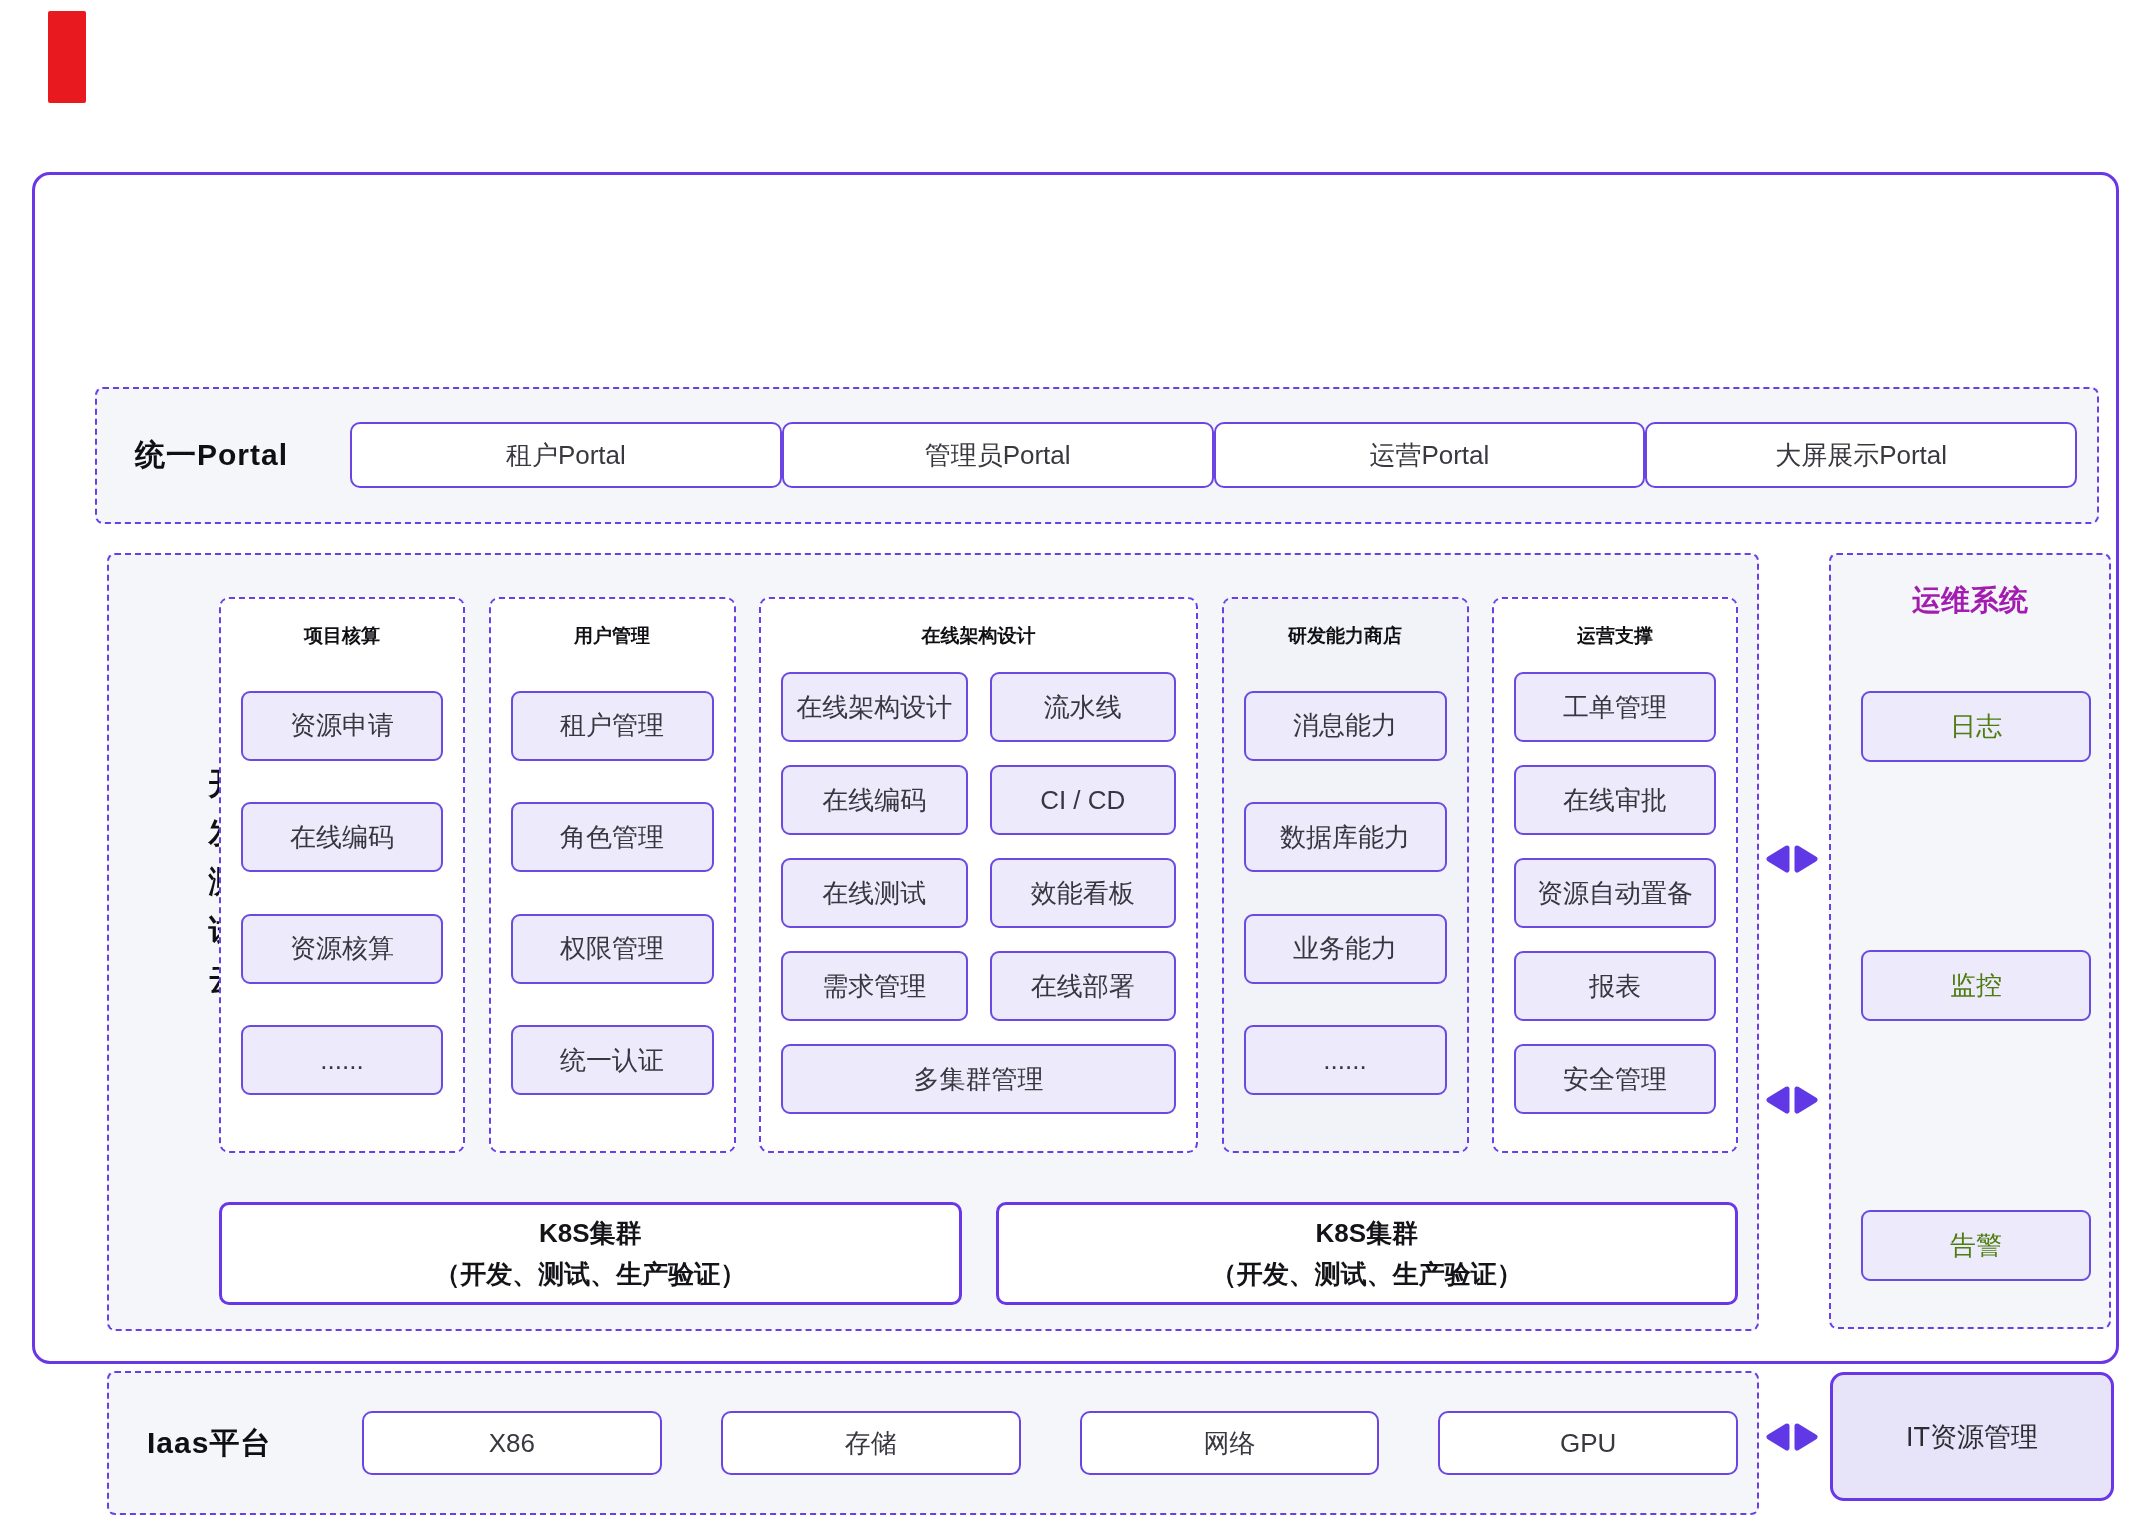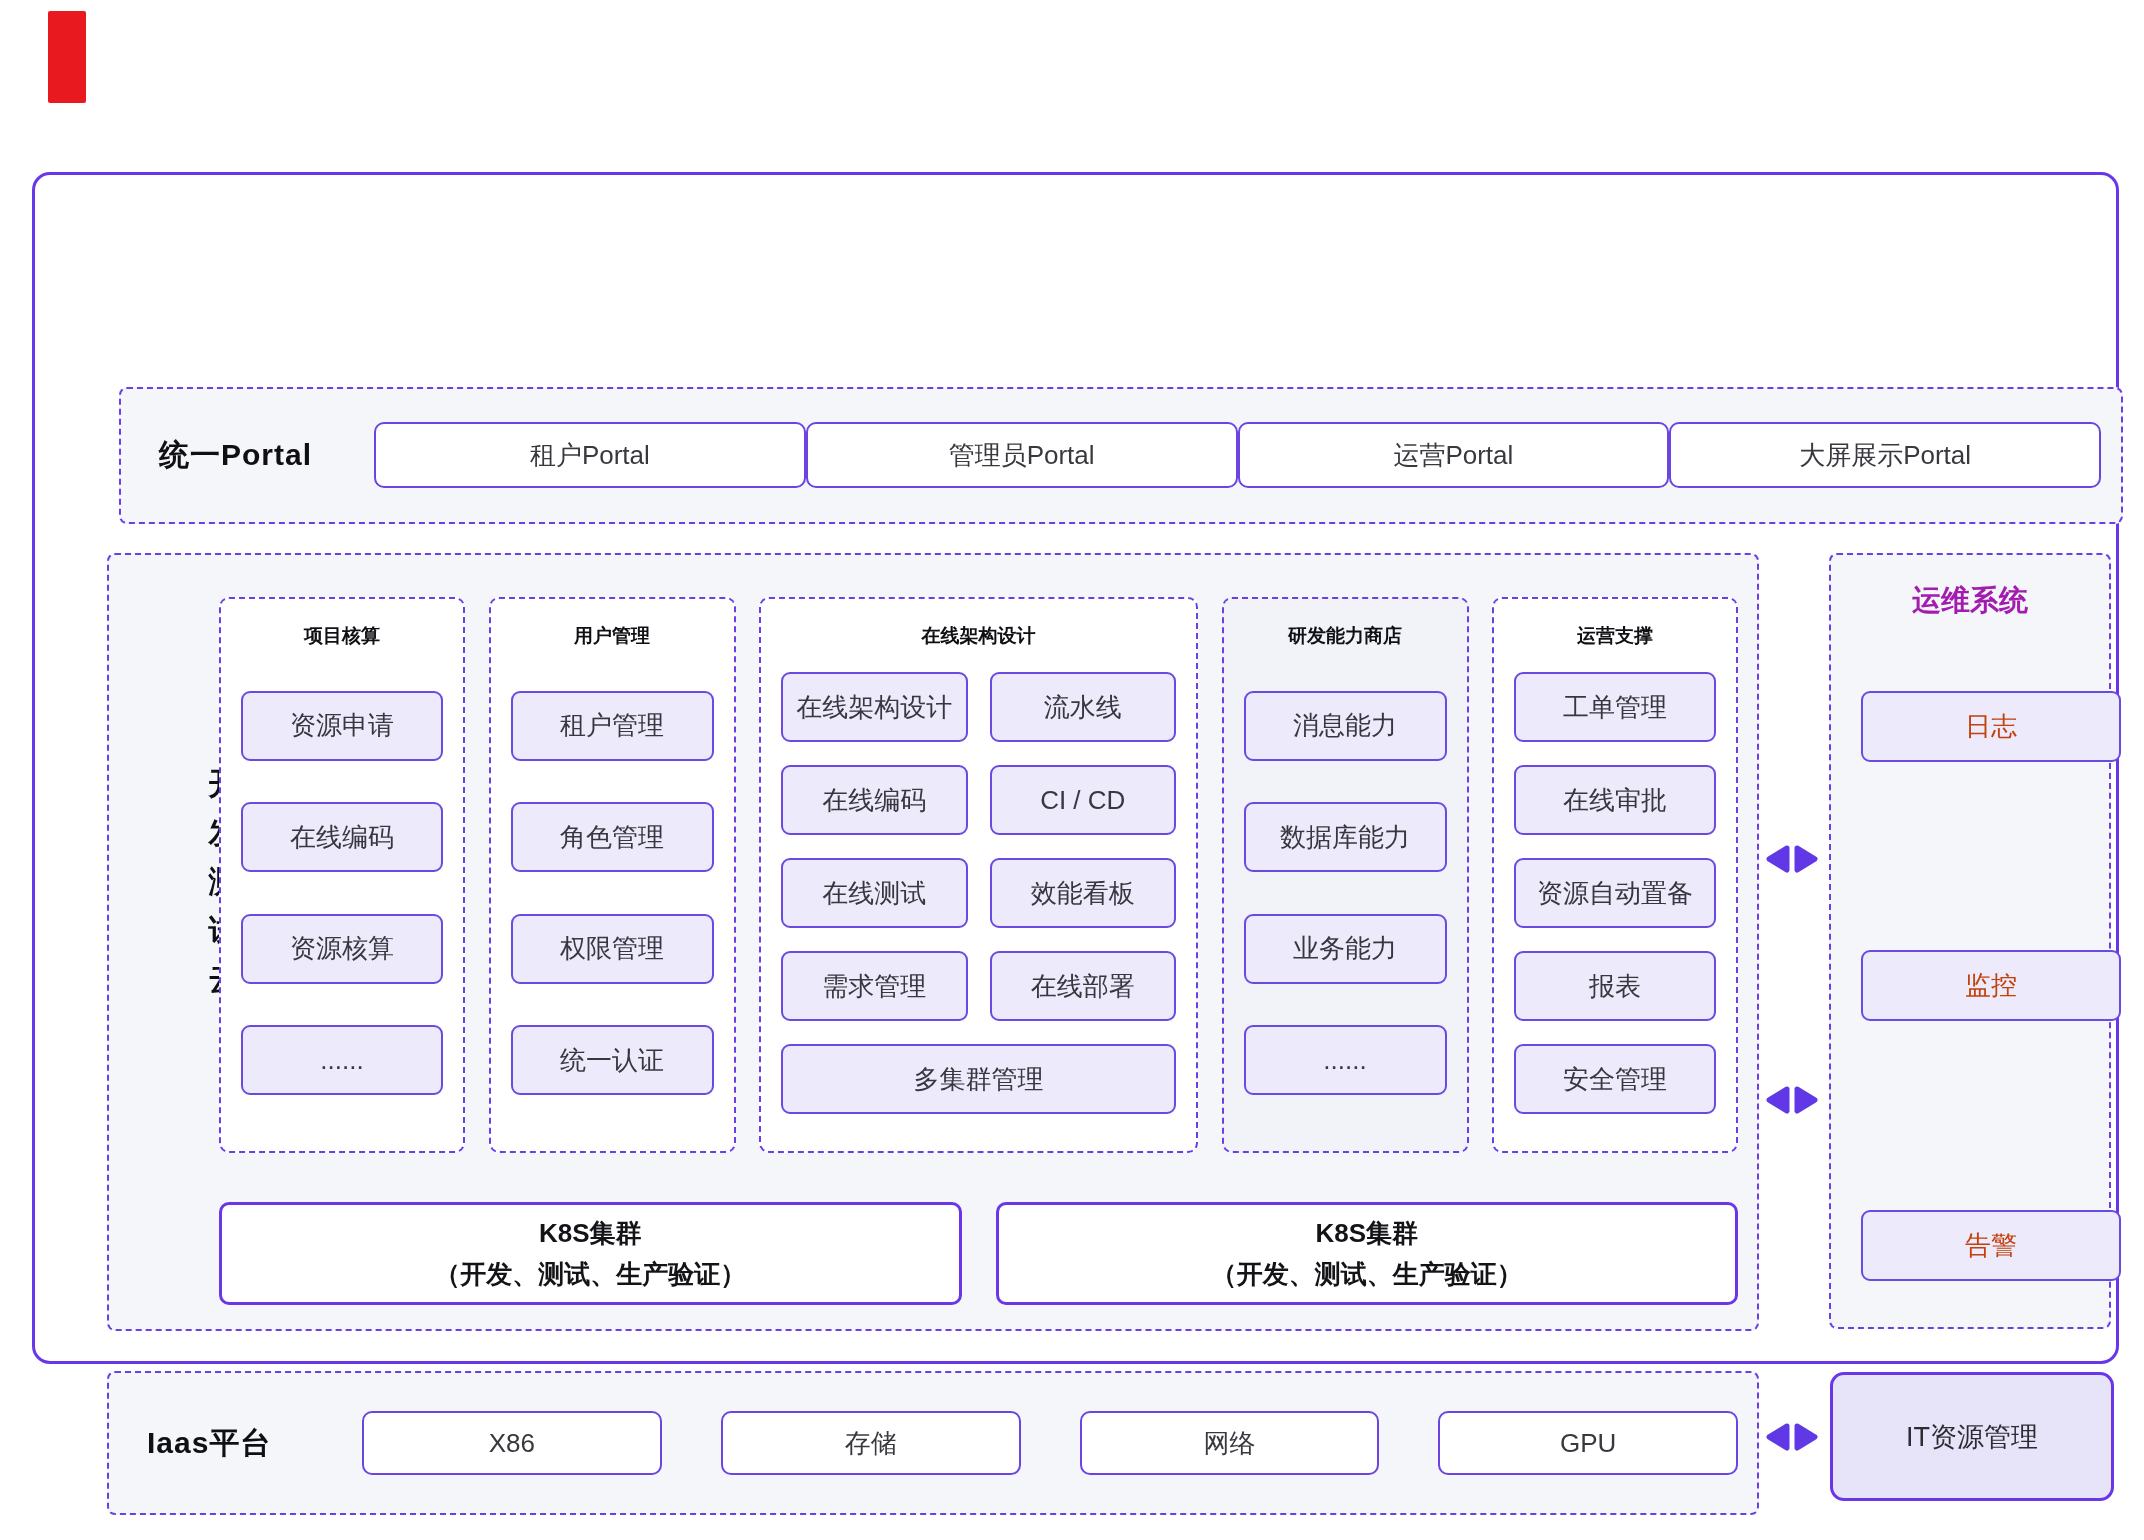--- a/index.html
+++ b/index.html
@@ -9,21 +9,21 @@
   
   .red-mark{position:absolute;left:48px;top:11px;width:38px;height:92px;background:#e8191f;border-radius:2px;}
 
   
   .outer{position:absolute;left:32px;top:172px;width:2081px;height:1186px;
          border:3px solid #6936e8;border-radius:18px;background:#ffffff;}
 
   
   .section{position:absolute;background:#f5f6fa;border:2px dashed #6a3fe8;border-radius:8px;}
 
-  .portal-section{left:84px;top:212px;width:2000px;height:133px;text-align:right;}
+  .portal-section{left:60px;top:212px;width:2000px;height:133px;text-align:right;}
   .middle-section{left:72px;top:378px;width:1648px;height:774px;}
   .ops-section{left:1794px;top:378px;width:278px;height:772px;}
   .iaas-section{left:72px;top:1196px;width:1648px;height:140px;}
 
   .section-label{position:absolute;left:38px;top:0;bottom:0;display:flex;align-items:center;
                  font-size:30px;font-weight:bold;color:#0f0f14;letter-spacing:1px;}
 
   .portal-row{position:absolute;left:253px;right:20px;top:33px;height:66px;display:flex;}
   .white-box{flex:1;background:#ffffff;border:2.5px solid #6b45e2;border-radius:10px;
              display:flex;align-items:center;justify-content:center;font-size:26px;color:#3a383f;}
@@ -48,23 +48,23 @@
 
   
   .k8s-row{position:absolute;left:110px;width:1519px;top:647px;height:103px;display:flex;gap:34px;}
   .k8s-box{flex:1;background:#ffffff;border:3px solid #6936e8;border-radius:10px;
            display:flex;flex-direction:column;align-items:center;justify-content:center;row-gap:6px;
            font-size:26px;font-weight:bold;color:#141318;}
 
   
   .ops-title{position:absolute;left:0;right:0;top:26px;text-align:center;
              font-size:29px;font-weight:bold;color:#a21caf;}
-  .ops-item{position:absolute;left:30px;width:260px;height:71px;background:#eceafb;
+  .ops-item{position:absolute;left:30px;width:230px;height:71px;background:#eceafb;
             border:2px solid #6b4ae2;border-radius:9px;display:flex;align-items:center;
-            justify-content:center;font-size:26px;color:#c2410c;box-sizing:border-box;}
+            justify-content:center;font-size:26px;color:#4d7c0f;box-sizing:border-box;}
 
   
   .iaas-row{position:absolute;left:253px;right:19px;top:38px;height:64px;display:flex;gap:59px;}
 
   
   .it-box{position:absolute;left:1795px;top:1197px;width:278px;height:123px;background:#e7e3f9;
           border:3px solid #6936e8;border-radius:14px;display:flex;align-items:center;
           justify-content:center;font-size:27px;color:#2e2c33;}
 
   

